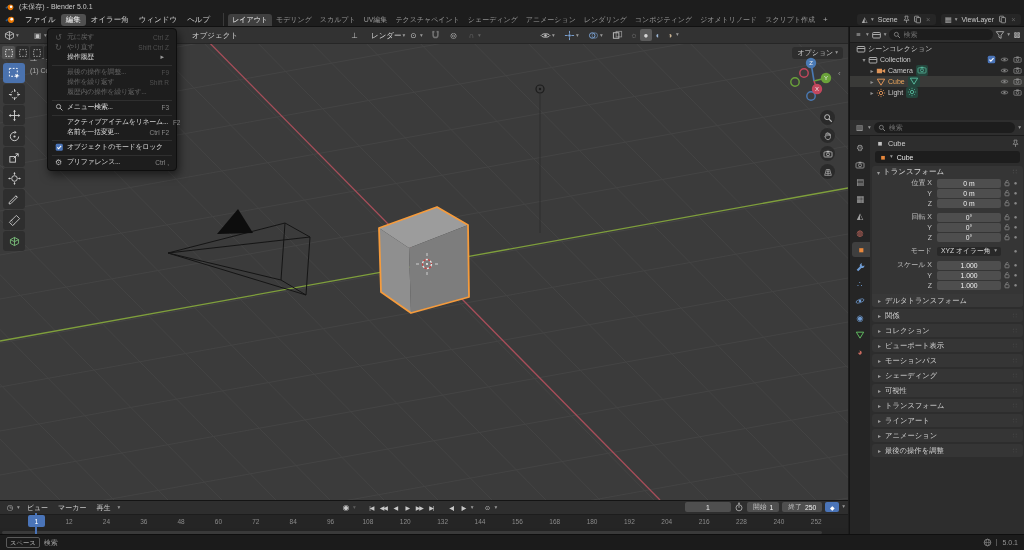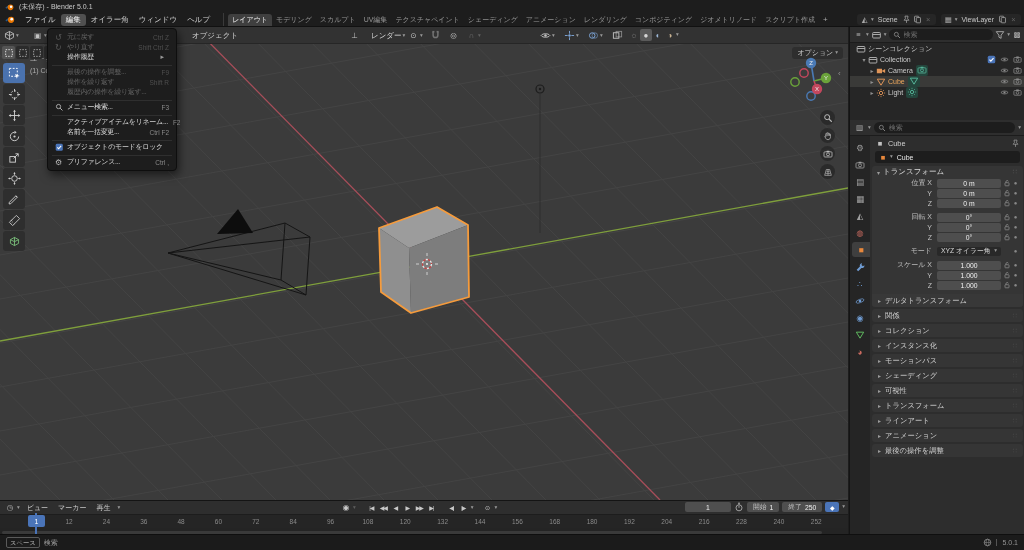--- a/index.html
+++ b/index.html
@@ -1078,21 +1078,21 @@
             </div>
 
             <div class="cpanel">
               <span class="ar">▸</span>
               <span>コレクション</span>
               <span class="dots">∷</span>
             </div>
 
             <div class="cpanel">
               <span class="ar">▸</span>
-              <span>インスタンス化</span>
+              <span>ビューポート表示</span>
               <span class="dots">∷</span>
             </div>
 
             <div class="cpanel">
               <span class="ar">▸</span>
               <span>モーションパス</span>
               <span class="dots">∷</span>
             </div>
 
             <div class="cpanel">

